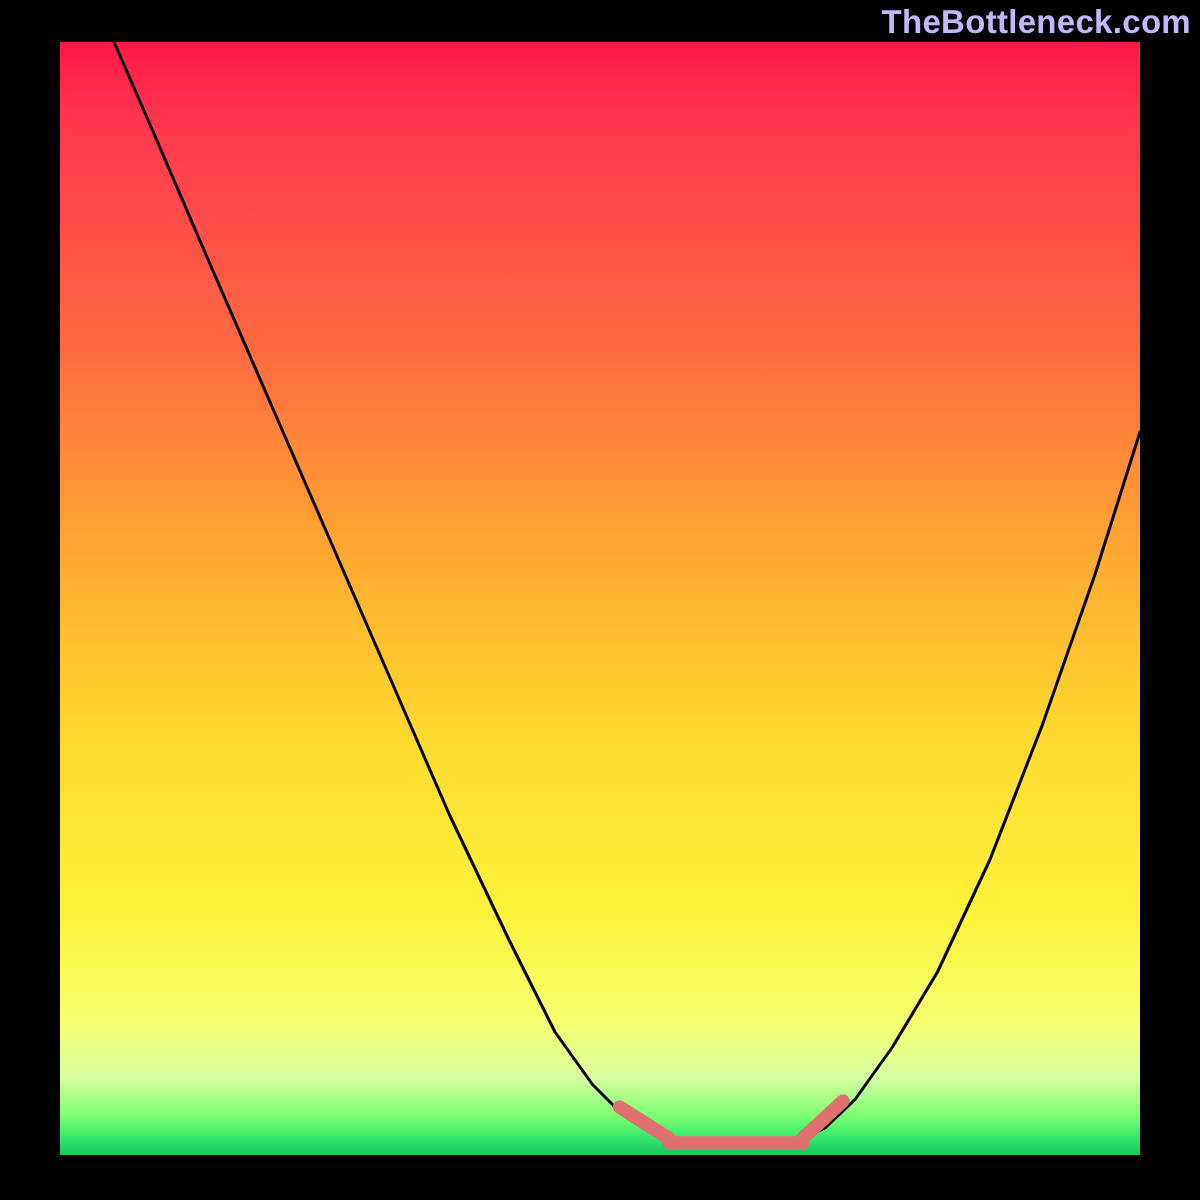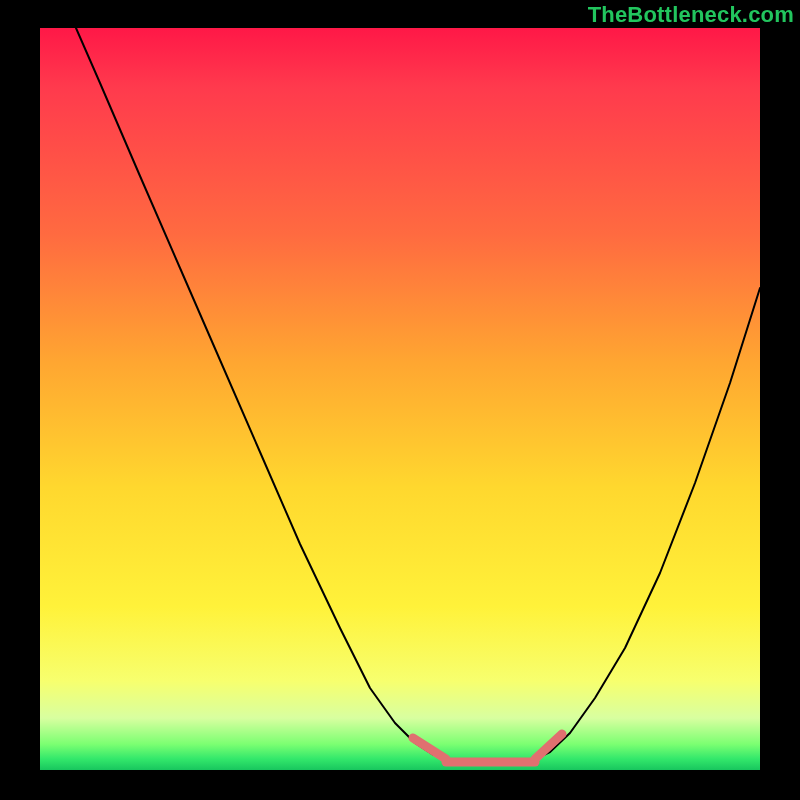--- a/index.html
+++ b/index.html
@@ -14,21 +14,21 @@
   .frame {
     position: relative;
     width: 800px;
     height: 800px;
     background: #000;
   }
   .watermark {
     position: absolute;
     top: 2px;
     right: 6px;
-    color: #22c55e;
+    color: #c4b5fd;
     font-size: 22px;
     font-weight: 600;
     letter-spacing: 0.2px;
   }
   .plot {
     position: absolute;
     left: 40px;
     top: 28px;
     width: 720px;
     height: 742px;

